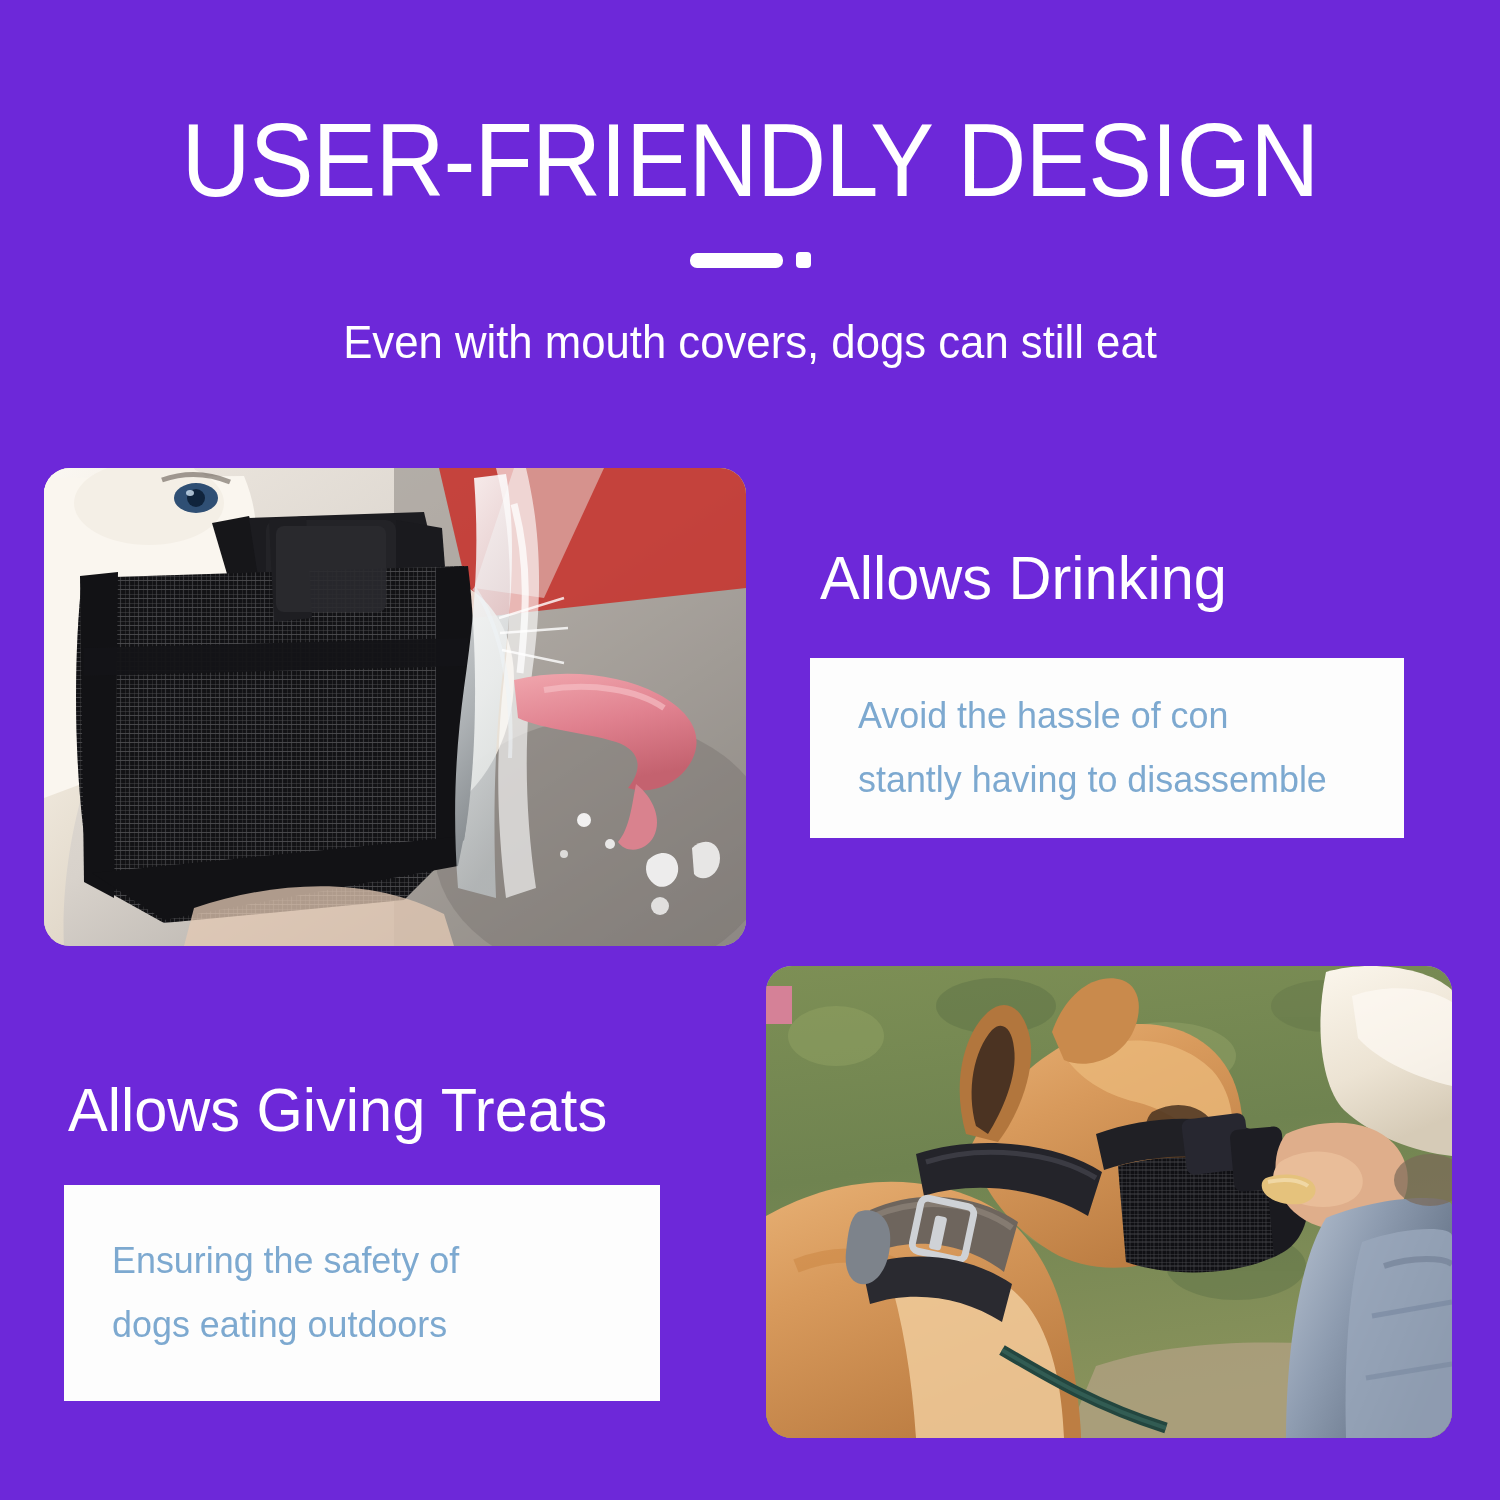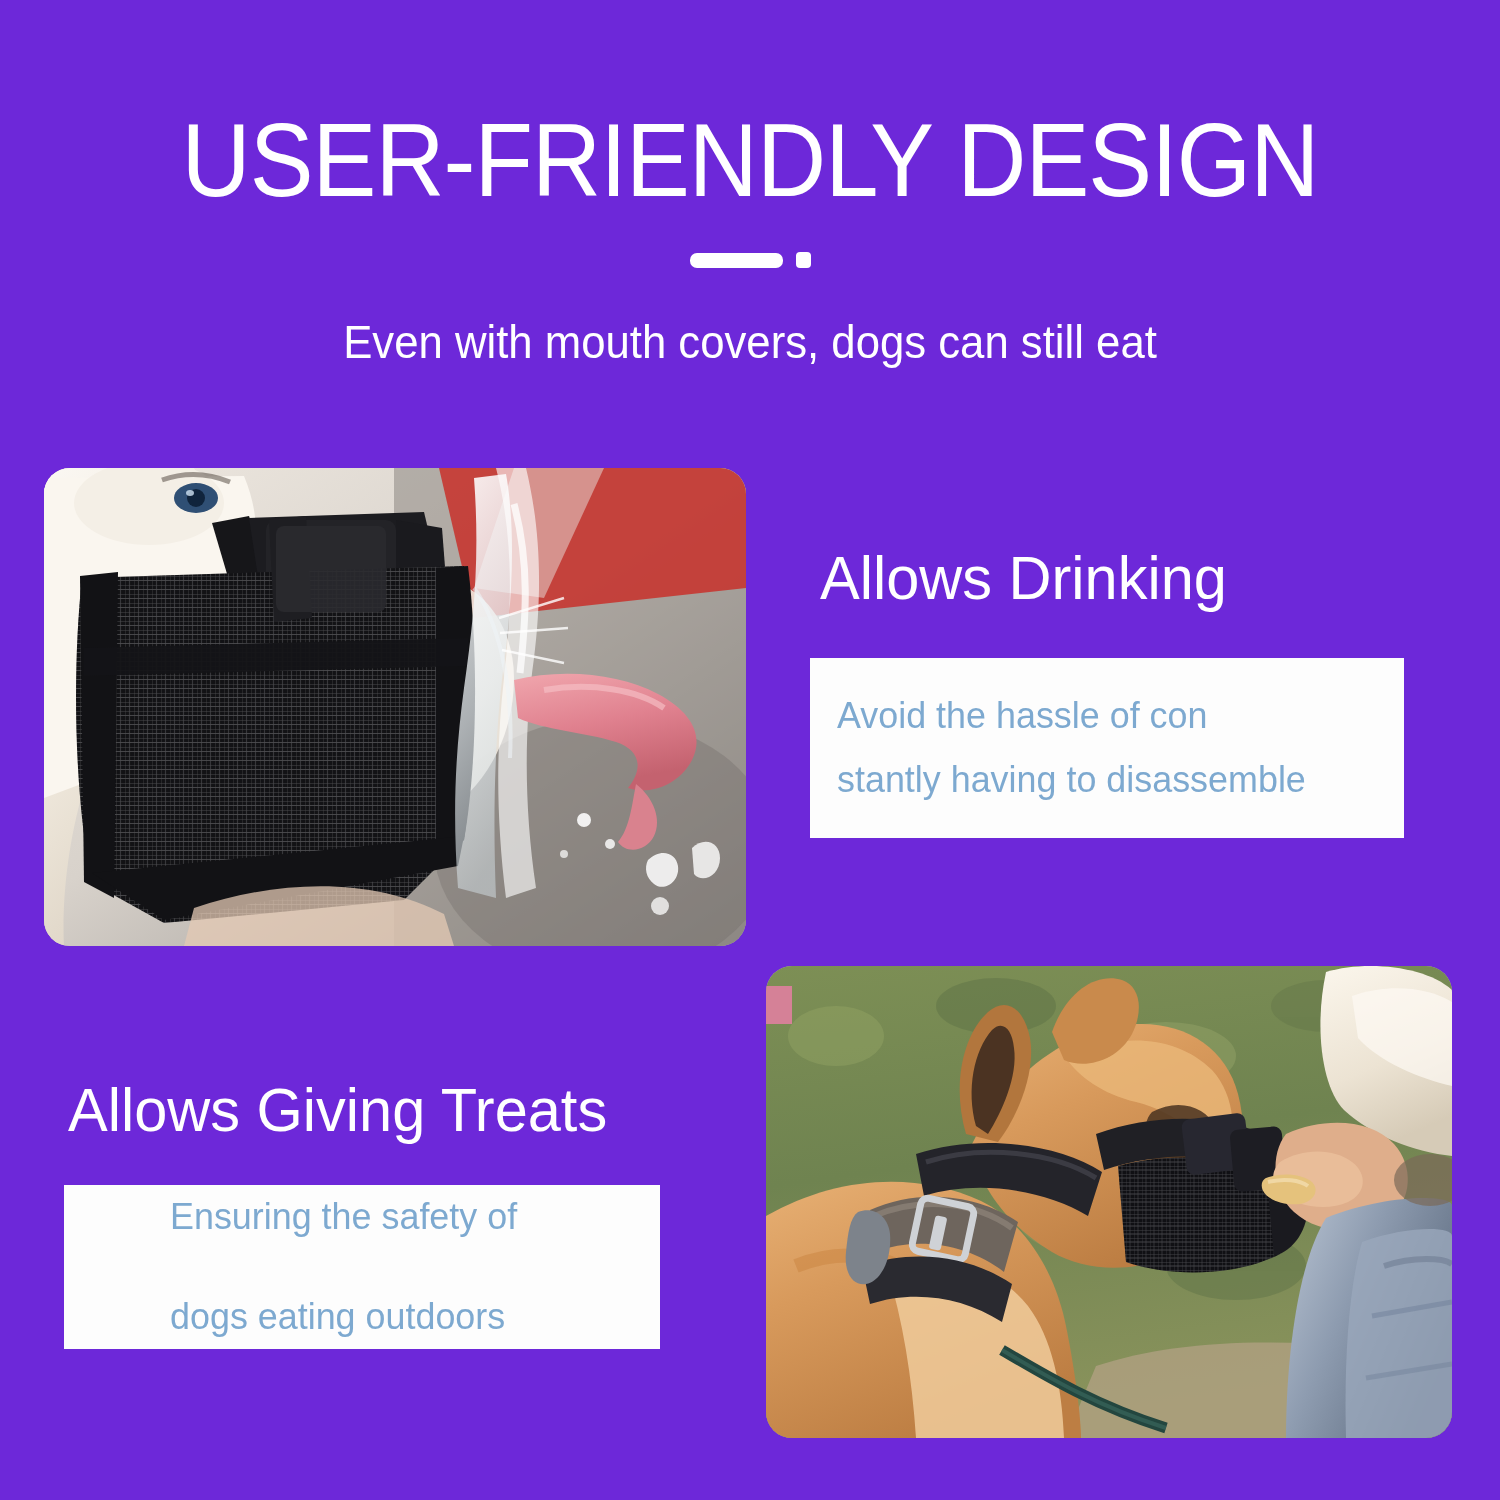--- a/index.html
+++ b/index.html
@@ -124,30 +124,29 @@
     display: flex;
     flex-direction: column;
     justify-content: center;
   }
 
   .feature-box.drinking {
     left: 810px;
     top: 658px;
     width: 594px;
     height: 180px;
-    padding: 0 27px;
+    padding: 0 48px;
   }
 
   .feature-box.treats {
     left: 64px;
     top: 1185px;
     width: 596px;
-    height: 164px;
-    padding: 0 106px;
-    justify-content: space-between;
+    height: 216px;
+    padding: 0 48px;
   }
 
   .feature-line {
     color: #7da9d0;
     font-size: 37px;
     line-height: 64px;
     font-weight: 400;
     white-space: nowrap;
     transform: scaleX(0.97);
     transform-origin: left center;

